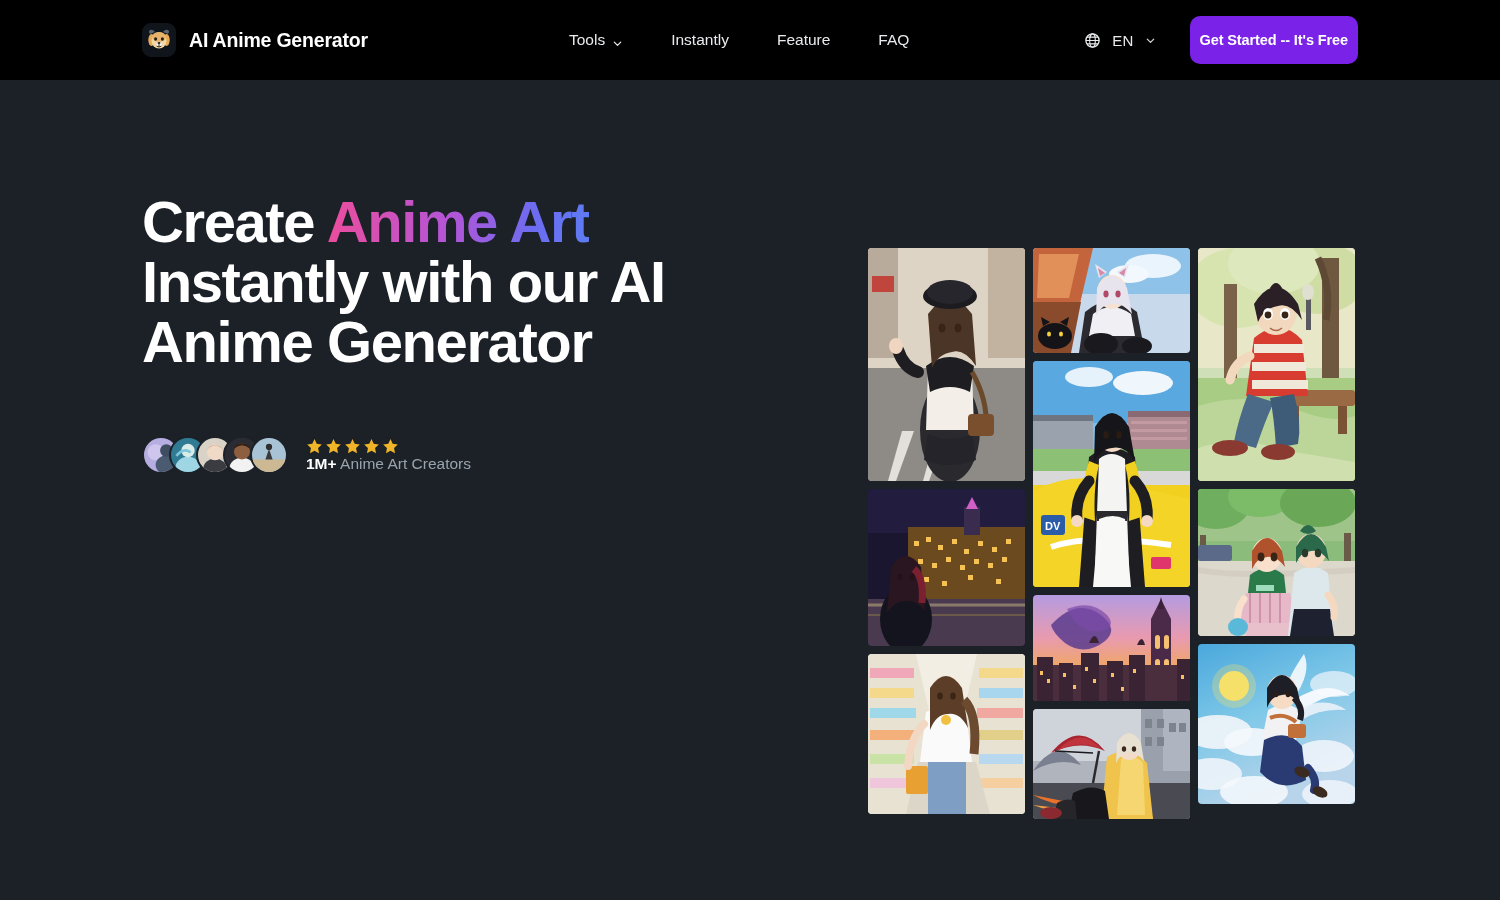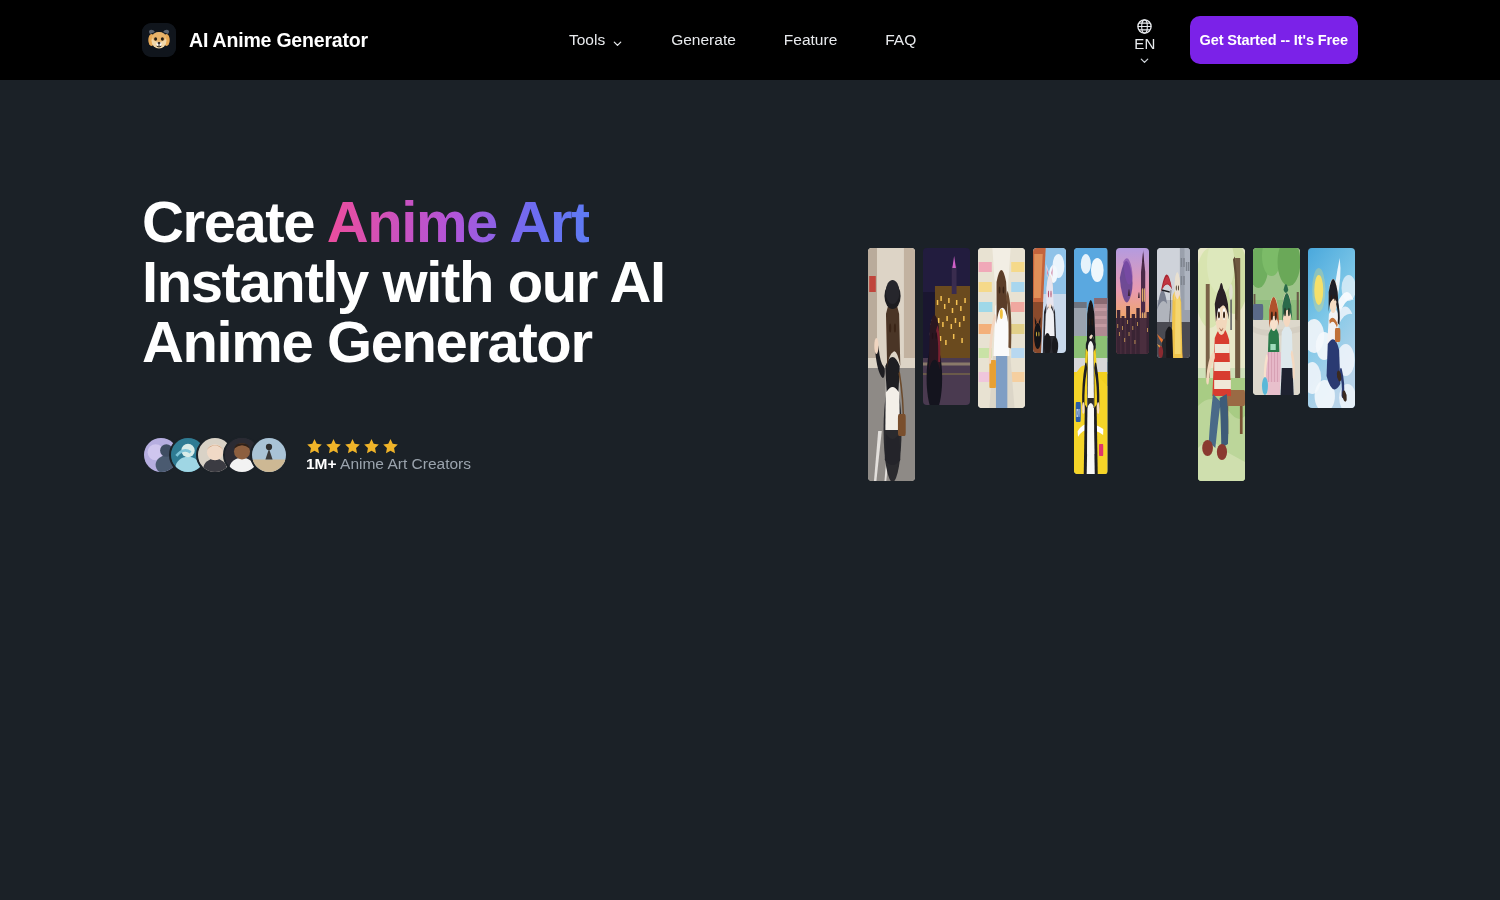--- a/index.html
+++ b/index.html
@@ -83,26 +83,25 @@
   .header-right {
     display: flex;
     align-items: center;
     gap: 34px;
     position: absolute;
     right: 142px;
   }
 
   .lang-select {
     display: flex;
-    align-items: center;
-    gap: 0;
+    align-items: flex-start;
+    gap: 11px;
     cursor: pointer;
     font-size: 15px;
     color: #e8eaed;
-    flex-direction: column;
   }
 
   .globe-icon { width: 17px; height: 17px; flex-shrink: 0; display:block; }
 
   .lang-code { font-size: 15px; letter-spacing: 0.2px; }
 
   .cta-header {
     background: #7b22e8;
     color: #ffffff;
     font-size: 14.5px;
@@ -211,21 +210,21 @@
 
   
   .gallery {
     position: absolute;
     left: 868px;
     top: 168px;
     display: flex;
     gap: 8px;
   }
 
-  .gal-col { display: flex; gap: 8px; }
+  .gal-col { display: flex; flex-direction: column; gap: 8px; }
 
   .gal-img {
     border-radius: 4px;
     overflow: hidden;
     cursor: pointer;
     display: block;
     background: #2a313a;
     position: relative;
   }
   .gal-img svg { display: block; width: 100%; height: 100%; }
@@ -262,21 +261,21 @@
   <nav class="main-nav">
     <div class="nav-item">
       <span>Tools</span>
       <span class="chev">
         <svg viewBox="0 0 12 12" width="11" height="11" aria-hidden="true">
             <path d="M2.5 4.5 L6 8 L9.5 4.5" stroke="#e8eaed" stroke-width="1.4" fill="none" stroke-linecap="round" stroke-linejoin="round"></path>
           </svg>
       </span>
     </div>
     <div class="nav-item">
-      <span>Generate</span>
+      <span>Instantly</span>
     </div>
     <div class="nav-item">
       <span>Feature</span>
     </div>
     <div class="nav-item">
       <span>FAQ</span>
     </div>
   </nav>
 
   <div class="header-right">

